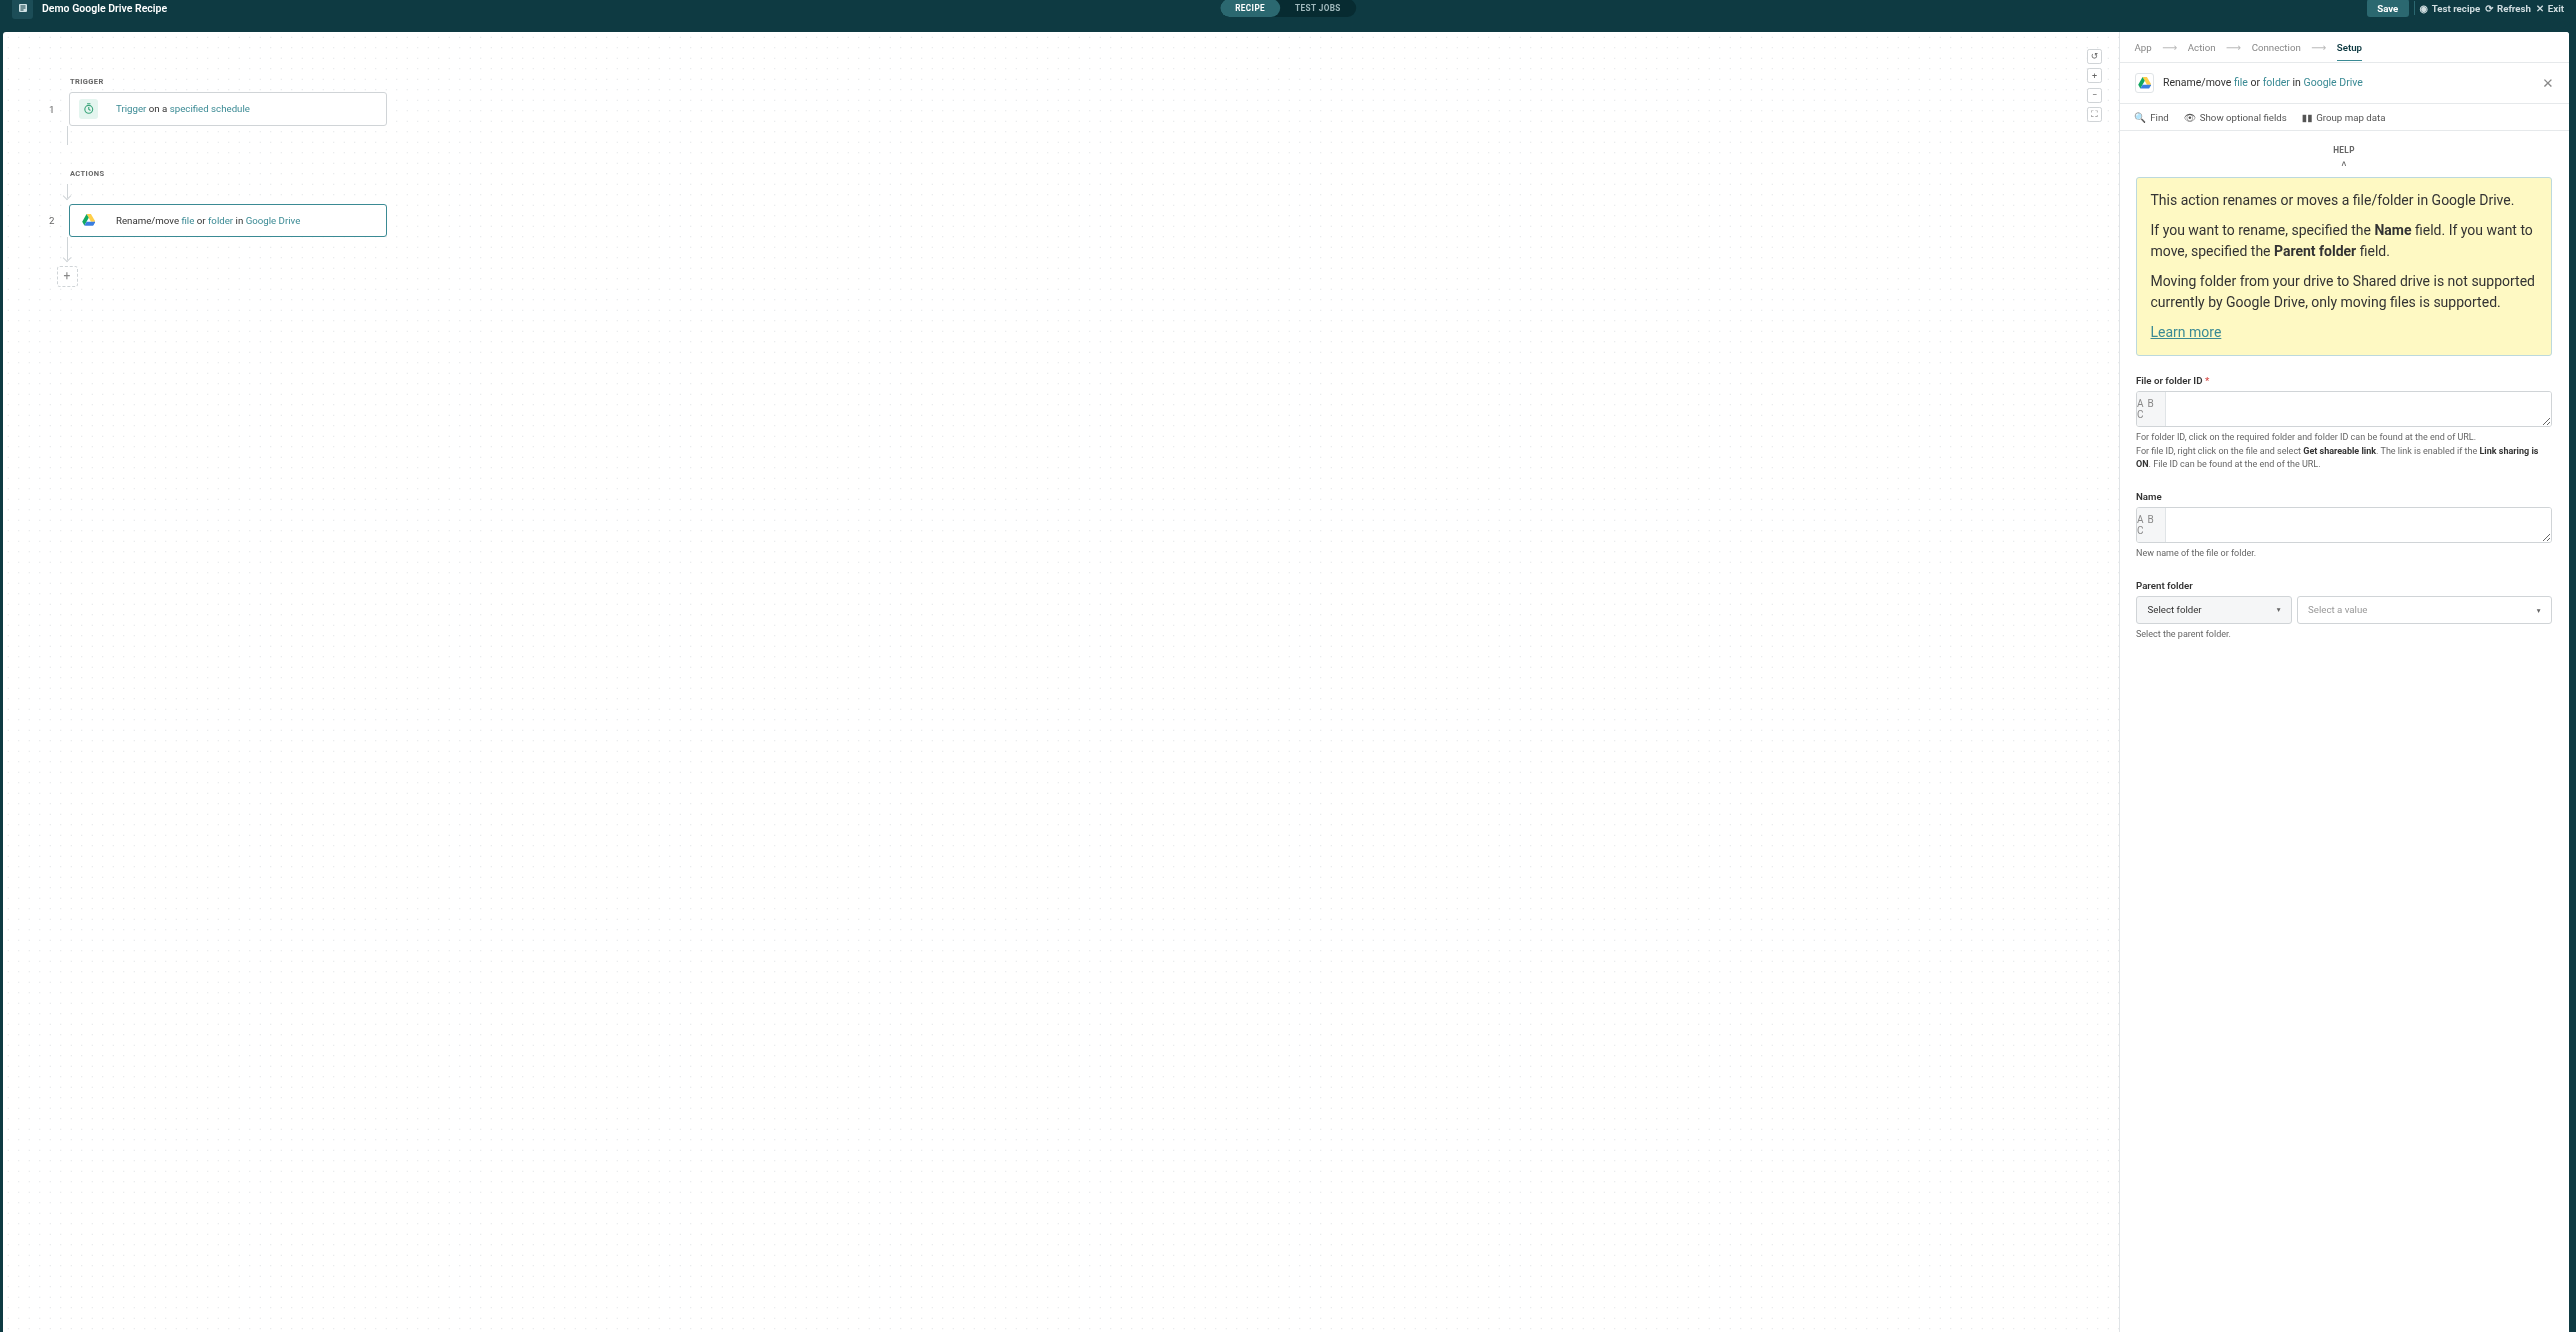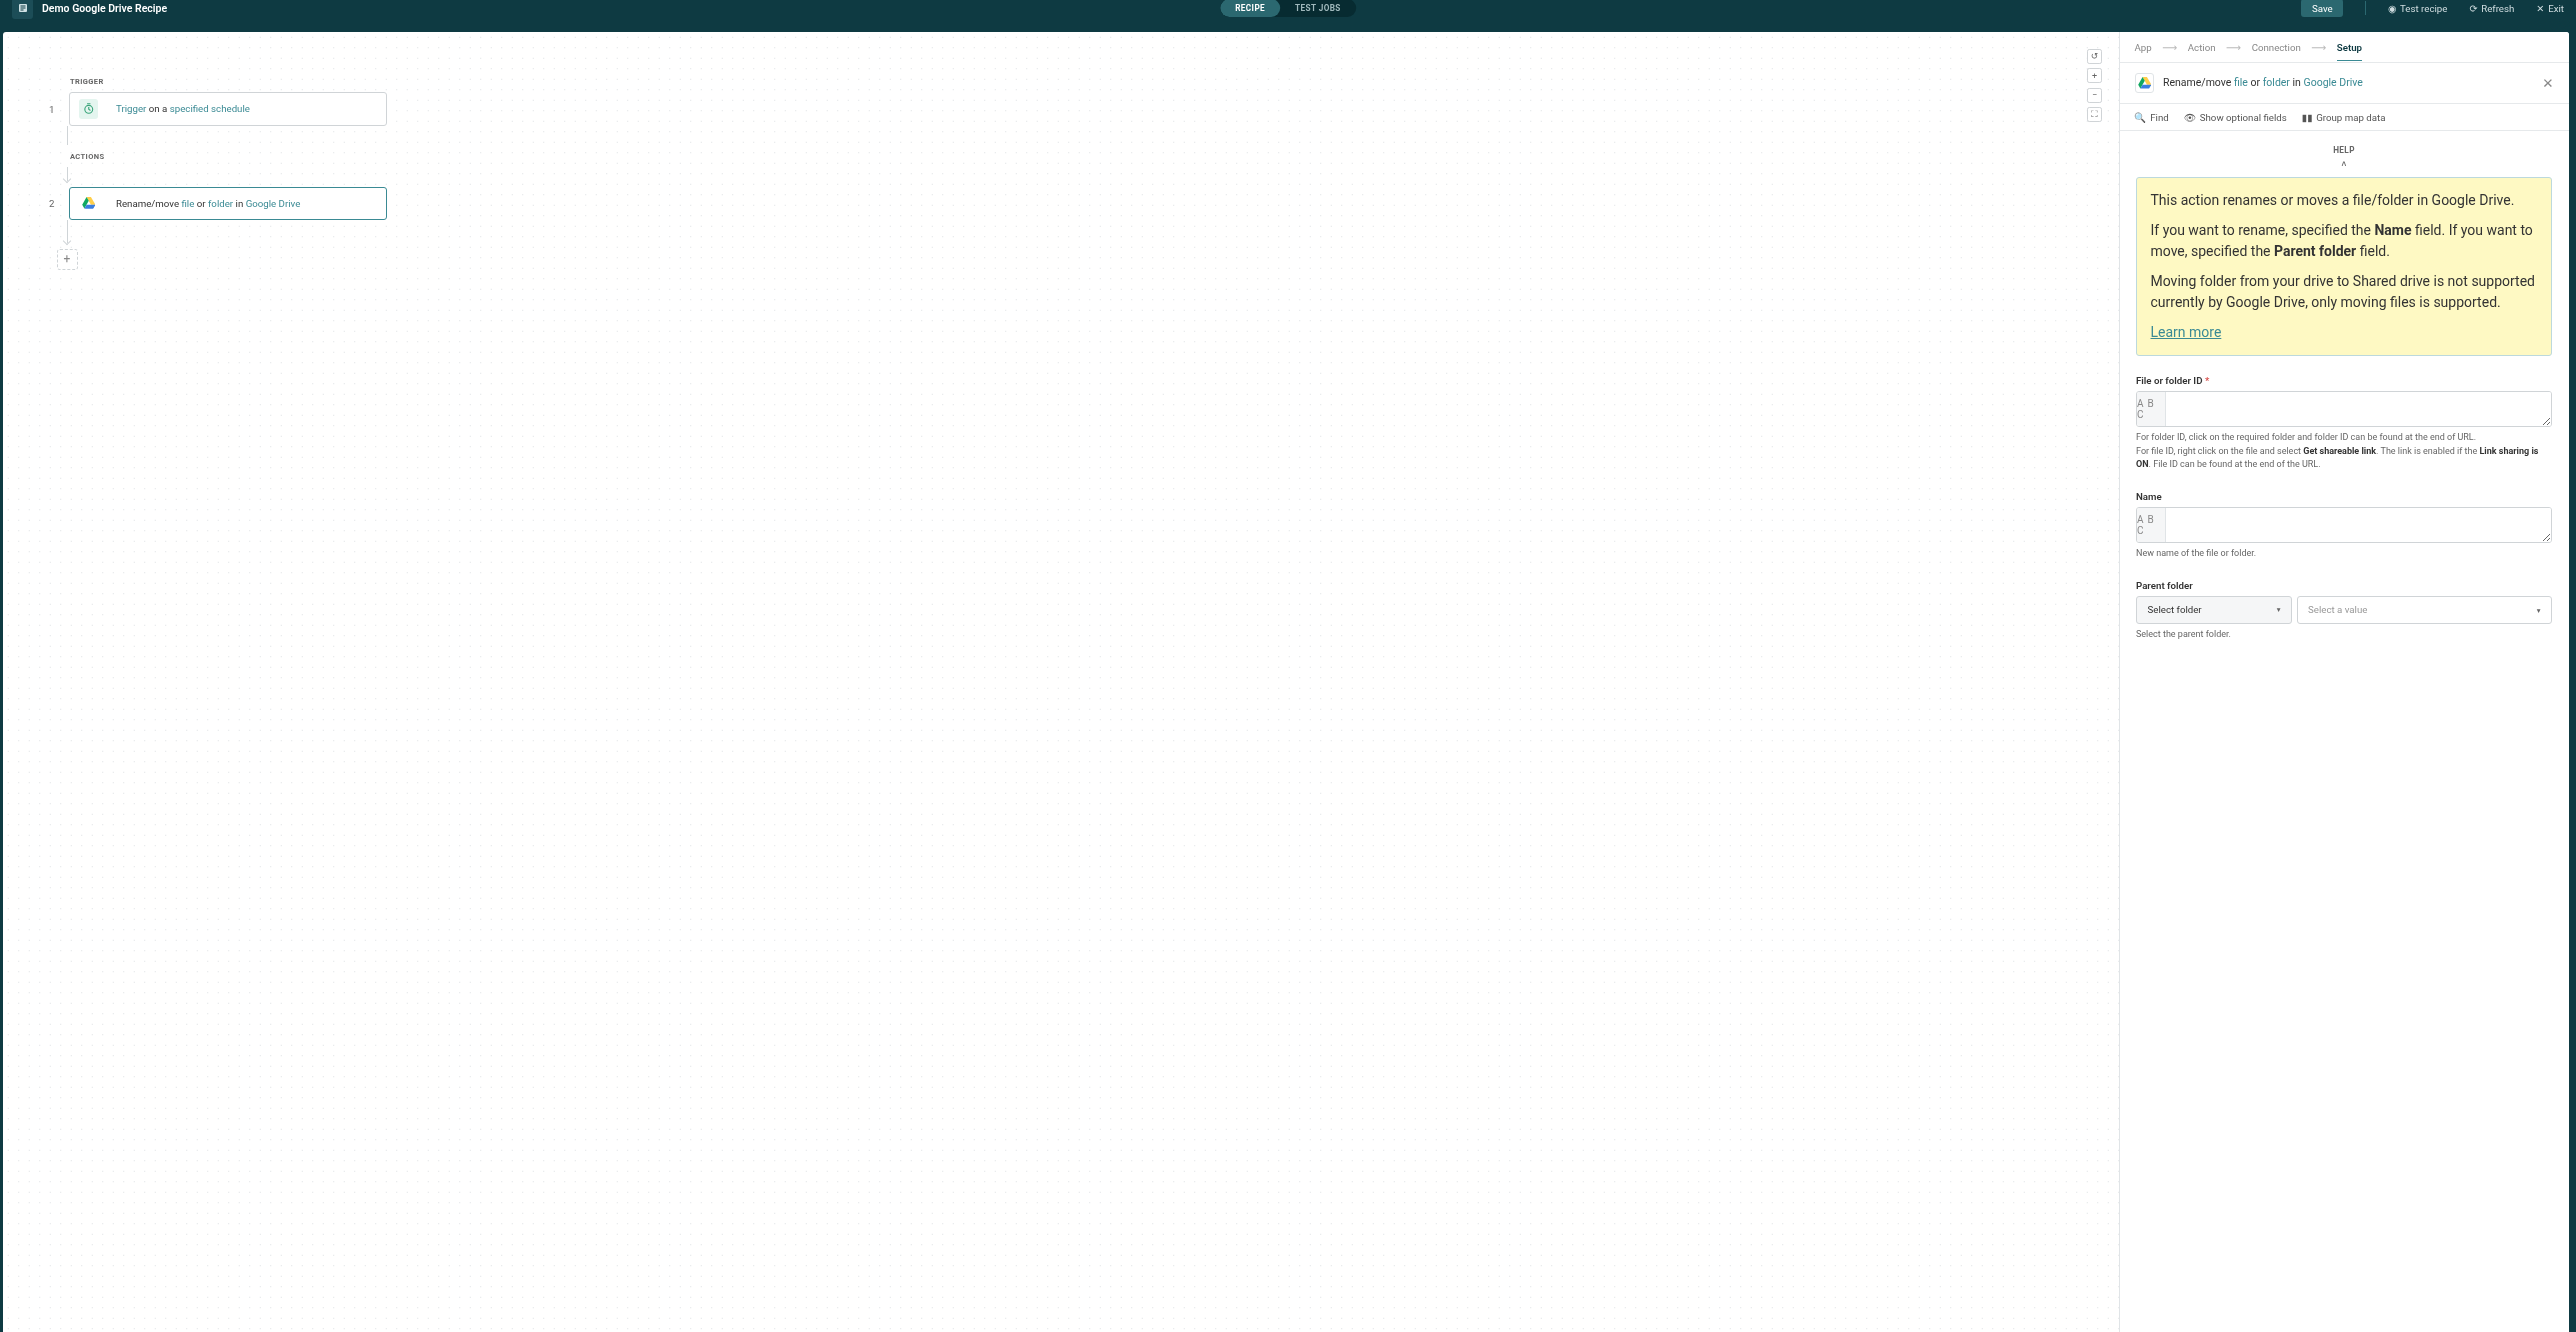--- a/index.html
+++ b/index.html
@@ -5,21 +5,21 @@
 * { box-sizing: border-box; margin: 0; padding: 0; }
 body { font-family: -apple-system, BlinkMacSystemFont, "Segoe UI", Roboto, sans-serif; font-size: 9.7px; color: #333; background: #0e3a42; height: 100vh; overflow: hidden; }
 .topbar { height: 16px; display: flex; align-items: center; padding: 0 12px; color: #fff; background: #0e3a42; }
 .topbar-left { display: flex; align-items: center; gap: 9px; }
 .recipe-icon { width: 21px; height: 21px; background: #1c4d57; border-radius: 3px; display: flex; align-items: center; justify-content: center; }
 .recipe-title { font-size: 10.5px; font-weight: 600; }
 .topbar-center { position: absolute; left: 50%; transform: translateX(-50%); }
 .tab-switch { display: flex; background: #072b31; border-radius: 10.5px; overflow: hidden; }
 .tab-switch-item { padding: 3.7px 15px; font-size: 8.2px; font-weight: 700; letter-spacing: 0.4px; cursor: pointer; color: #a0b8bc; }
 .tab-switch-item.active { background: #2b6870; color: #fff; border-radius: 10.5px; }
-.topbar-right { margin-left: auto; display: flex; align-items: center; gap: 22px; font-size: 9.7px; }
+.topbar-right { margin-left: auto; display: flex; align-items: center; gap: 5px; font-size: 9.7px; font-weight: bold; }
 .save-btn { background: #2b6870; padding: 3.7px 10.5px; border-radius: 3px; cursor: pointer; }
 .vdiv { width: 0.7px; height: 13.5px; background: #2b6870; }
 .topbar-action { display: flex; align-items: center; gap: 3.7px; cursor: pointer; color: #d0dde0; }
 .workspace { position: absolute; top: 32px; left: 3px; right: 7.5px; bottom: 0; background: #fff; border-radius: 3px 3px 0 0; display: flex; overflow: hidden; }
 .canvas { flex: 1; position: relative; background-image: radial-gradient(#d8dde0 0.7px, transparent 0.7px); background-size: 10.5px 10.5px; border-right: 0.7px solid #e0e4e7; }
 .canvas-controls { position: absolute; top: 16.5px; right: 16.5px; display: flex; flex-direction: column; gap: 4.5px; }
 .ctrl-btn { width: 15px; height: 15px; background: #fff; border: 0.7px solid #d0d4d7; border-radius: 2.2px; display: flex; align-items: center; justify-content: center; font-size: 9px; color: #666; cursor: pointer; }
 .flow { padding: 45px 0 0 46px; }
 .step-num { position: absolute; left: -19.5px; top: 50%; transform: translateY(-50%); font-size: 9.7px; color: #666; }
 .section-label { font-size: 7.5px; font-weight: 700; letter-spacing: 0.4px; color: #666; margin: 0 0 6px 21px; }
@@ -123,21 +123,21 @@
                 <path d="M12 9v4l3 2" stroke="#3aa57a" stroke-width="2" fill="none"></path>
                 <path d="M9 3h6" stroke="#3aa57a" stroke-width="2"></path>
               </svg>
           </div>
           <div class="step-text">
             <span class="hl">Trigger</span><span> on a </span><span class="hl">specified schedule</span>
           </div>
         </div>
       </div>
       <div class="connector"></div>
-      <div class="section-label" style="margin-top:7px;">ACTIONS</div>
+      <div class="section-label" style="margin-top:24px;">ACTIONS</div>
       <div class="connector" style="height:13.5px;"></div>
       <div class="arrow-down"></div>
       <div style="position:relative; margin-left:19.5px;">
         <div class="step-num">2</div>
         <div class="step-card selected">
           <div class="step-icon">
             <svg class="gdrive-svg" viewBox="0 0 24 22">
                 <path d="M8 0 L16 0 L24 14 L16 14 Z" fill="#ffcf4a"></path>
                 <path d="M0 14 L8 0 L12 7 L4 21 Z" fill="#11a861"></path>
                 <path d="M4 21 L24 14 L20 21 Z" fill="#3a7ee0" transform="translate(0,0)"></path>

